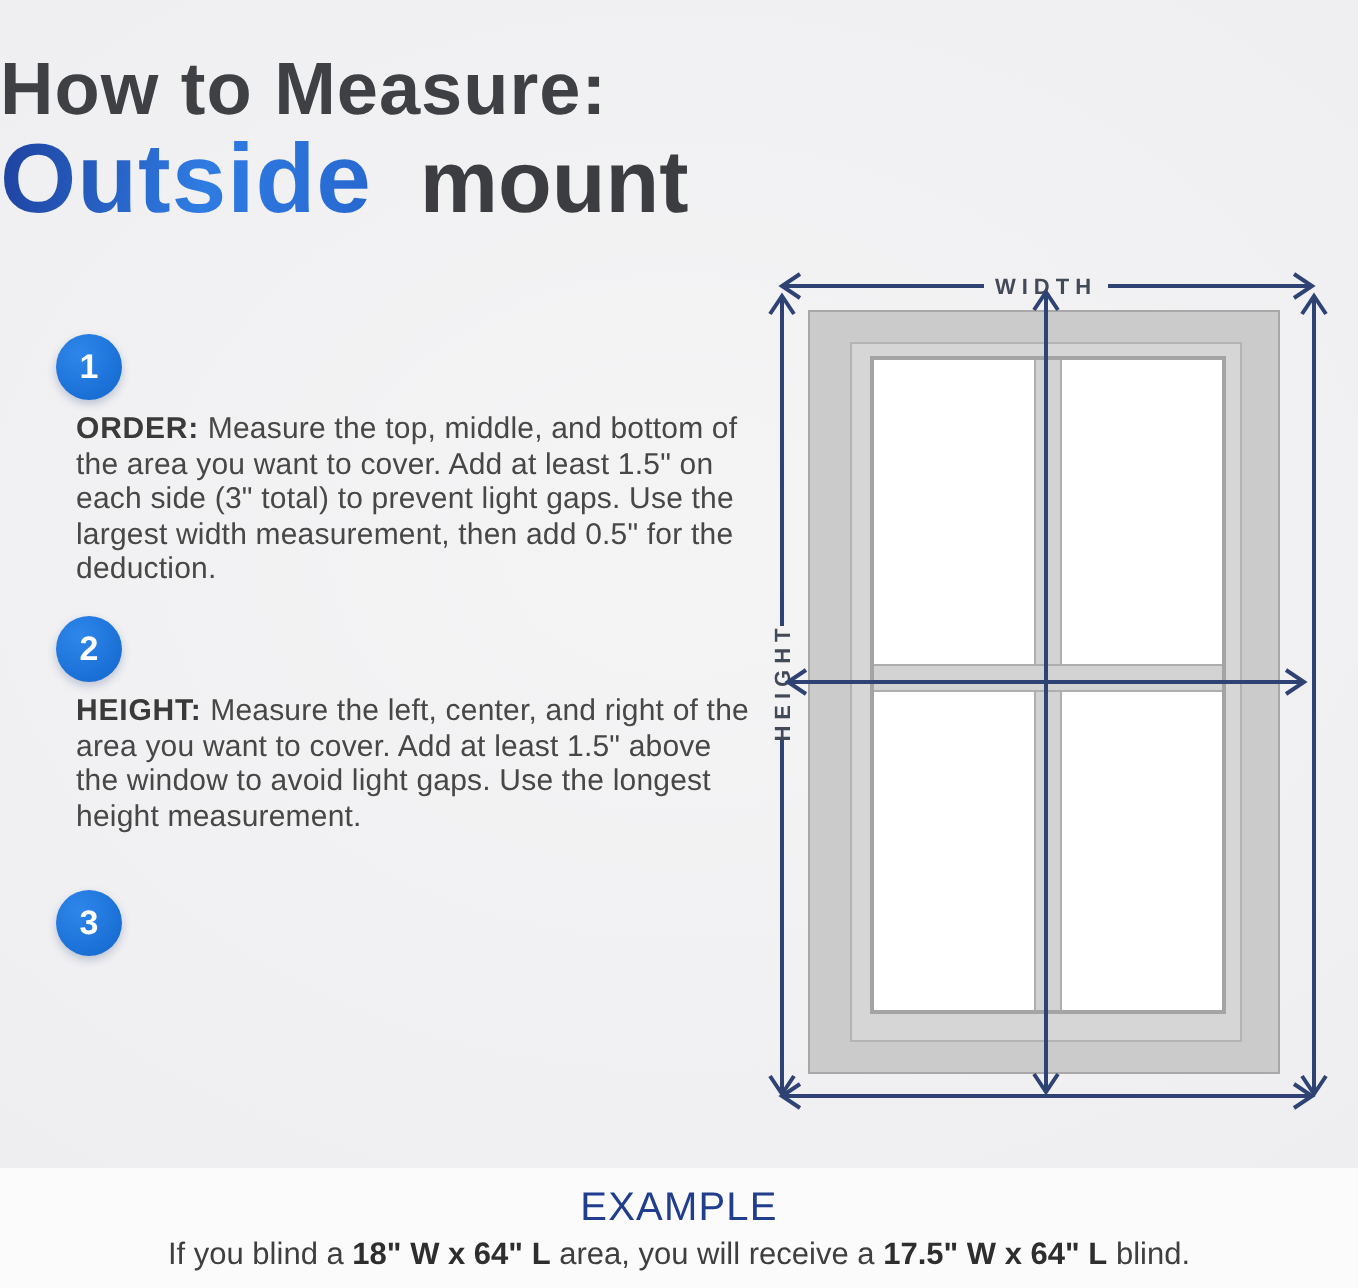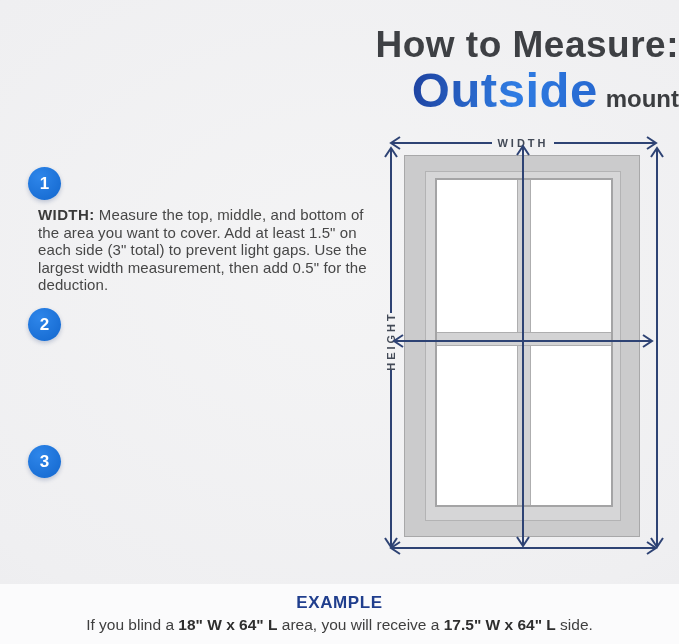--- a/index.html
+++ b/index.html
@@ -7,32 +7,32 @@
   body {
     font-family:"Liberation Sans","DejaVu Sans",sans-serif;
     -webkit-font-smoothing:antialiased;
   }
   .page {
     position:relative; width:679px; height:644px; overflow:hidden;
     background:radial-gradient(130% 105% at 50% 42%, #f4f4f5 0%, #efeff1 55%, #e6e6e9 100%);
   }
 
   
-  .title-wrap { position:absolute; top:24px; left:0; width:100%; text-align:right; }
+  .title-wrap { position:absolute; top:24px; left:0; width:100%; text-align:left; }
   .title-line1 {
     font-size:37px; font-weight:700; color:#3e4044; letter-spacing:.5px; line-height:42px;
   }
   .title-line2 { line-height:46px; margin-top:1px; }
   .title-highlight {
     font-size:49px; font-weight:800; letter-spacing:.5px;
     background:linear-gradient(100deg,#1e419e 0%, #2f7ce3 55%, #2667cf 100%);
     -webkit-background-clip:text; background-clip:text;
     color:transparent;
   }
-  .title-suffix { font-size:24px; font-weight:700; color:#3b3d40; margin-left:8px; }
+  .title-suffix { font-size:44px; font-weight:700; color:#3b3d40; margin-left:24px; }
 
   
   .step { position:absolute; left:28px; width:352px; }
   .step-1 { top:167px; }
   .step-2 { top:308px; }
   .step-3 { top:445px; }
   .step-circle {
     width:33px; height:33px; border-radius:50%;
     background:radial-gradient(circle at 35% 30%, #2e86ea, #1266cd);
     color:#ffffff; font-size:17px; font-weight:700;
@@ -73,44 +73,45 @@
     fill:#434a57; font-size:11px; font-weight:700; letter-spacing:3px;
     font-family:"Liberation Sans","DejaVu Sans",sans-serif;
   }
 
   
   .example-band {
     position:absolute; left:0; bottom:0; width:100%; height:60px;
     background:#fbfbfc; text-align:center; padding-top:9px;
   }
   .example-heading {
-    font-size:17px; font-weight:700; color:#203e8d; letter-spacing:.6px;
+    font-size:20px; font-weight:400; color:#203e8d; letter-spacing:.6px;
   }
   .example-line { margin-top:3px; font-size:15.5px; color:#3f3f3f; }
   .example-line b { font-weight:700; color:#2e2e2e; }
 </style>
 </head>
 <body>
 
 <div class="page">
 
   <header class="title-wrap">
     <div class="title-line1">How to Measure:</div>
     <div class="title-line2">
       <span class="title-highlight">Outside</span><span class="title-suffix">mount</span>
     </div>
   </header>
 
   <section class="step step-1">
     <div class="step-circle">1</div>
-    <p class="step-text"><strong class="step-label">WIDTH:</strong> <span>Measure the top, middle, and bottom of the area you want to cover. Add at least 1.5" on each side (3" total) to prevent light gaps. Use the largest width measurement, then add 0.5" for the deduction.</span></p>
+    <p class="step-text"><strong class="step-label">ORDER:</strong> <span>Measure the top, middle, and bottom of the area you want to cover. Add at least 1.5" on each side (3" total) to prevent light gaps. Use the largest width measurement, then add 0.5" for the deduction.</span></p>
   </section>
 
   <section class="step step-2">
     <div class="step-circle">2</div>
+    <p class="step-text"><strong class="step-label">HEIGHT:</strong> <span>Measure the left, center, and right of the area you want to cover. Add at least 1.5" above the window to avoid light gaps. Use the longest height measurement.</span></p>
   </section>
 
   <section class="step step-3">
     <div class="step-circle">3</div>
   </section>
 
   <div class="diagram">
     <div class="win-outer"></div>
     <div class="win-inner"></div>
     <div class="win-glass">
@@ -157,16 +158,16 @@
       <g>
         <line x1="14" y1="213" x2="272" y2="213"></line>
         <path d="M23 207 L14 213 L23 219"></path>
         <path d="M263 207 L272 213 L263 219"></path>
       </g>
     </svg>
   </div>
 
   <footer class="example-band">
     <div class="example-heading">EXAMPLE</div>
-    <div class="example-line"><span>If you blind a </span><b>18" W x 64" L</b><span> area, you will receive a </span><b>17.5" W x 64" L</b><span> side.</span></div>
+    <div class="example-line"><span>If you blind a </span><b>18" W x 64" L</b><span> area, you will receive a </span><b>17.5" W x 64" L</b><span> blind.</span></div>
   </footer>
 
 </div>
 
 </body></html>

